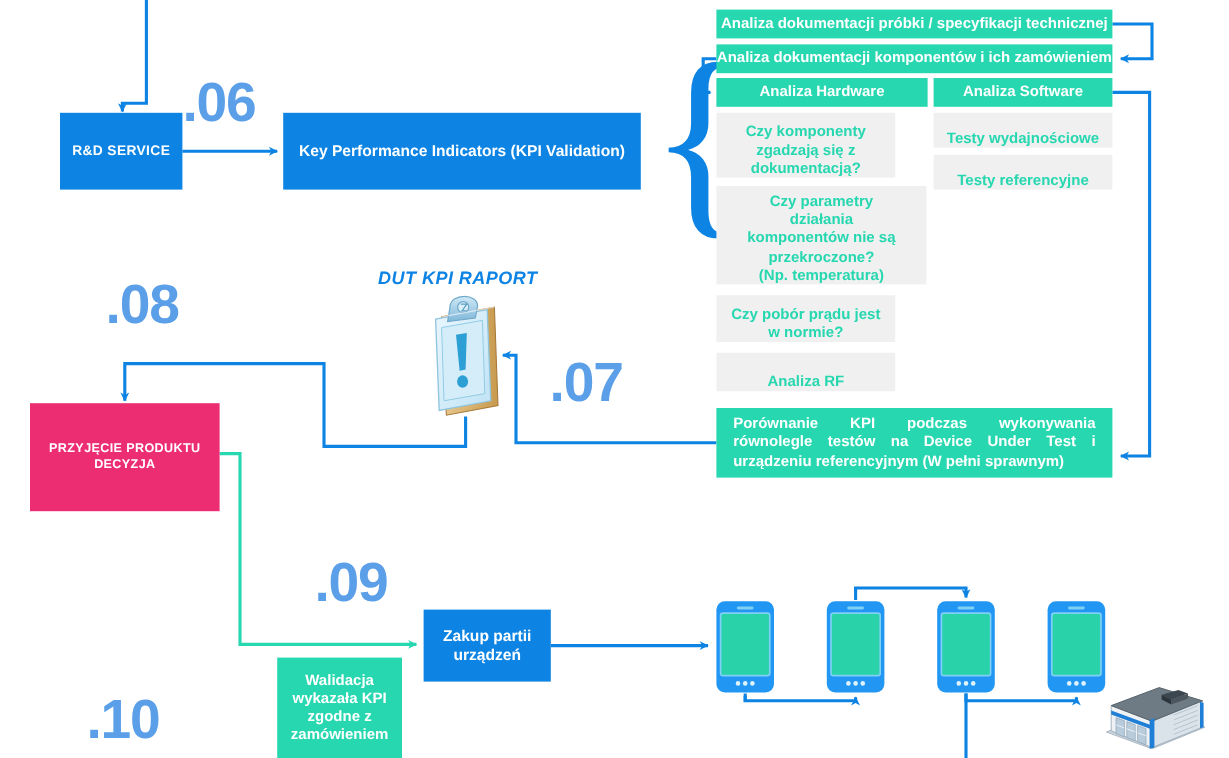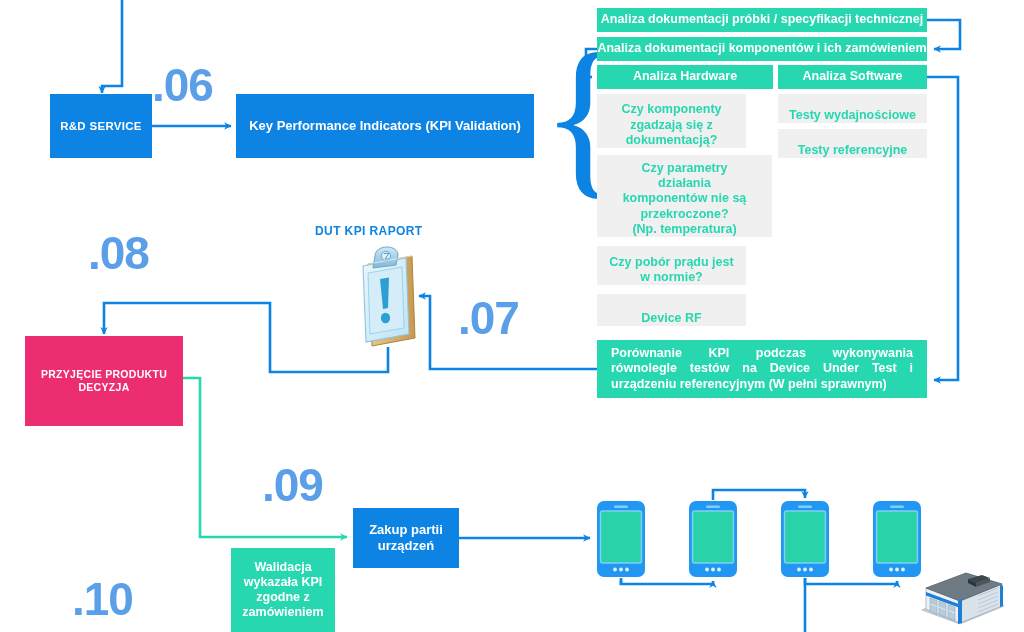--- a/index.html
+++ b/index.html
@@ -27,22 +27,22 @@
     font-size:46px;line-height:1;user-select:none;
   }
 
   .brace{
     position:absolute;color:#0d84e3;font-weight:400;
     font-family:"Liberation Serif","DejaVu Serif",serif;
     line-height:1;user-select:none;
   }
 
   .label-blue{
-    position:absolute;color:#0d84e3;font-weight:bold;font-size:12px;
-    letter-spacing:.4px;white-space:nowrap;
+    position:absolute;color:#0d84e3;font-weight:bold;font-size:15px;
+    letter-spacing:.4px;white-space:nowrap;font-style:italic;
   }
 
   svg.conn{position:absolute;left:0;top:0;width:1024px;height:632px;overflow:visible;pointer-events:none;}
 
   .icon-wrap{position:absolute;}
 </style>
 </head>
 <body>
 
 <div id="stage">
@@ -155,21 +155,21 @@
     </span>
   </div>
 
   <div class="box box-grey" style="left:597px;top:246px;width:149px;height:39px;font-size:12.5px;">
     <span>
       <span>Czy pobór prądu jest<br>w normie?</span>
     </span>
   </div>
 
   <div class="box box-grey" style="left:597px;top:294px;width:149px;height:32px;font-size:12.5px;">
-    <span>Device RF</span>
+    <span>Analiza RF</span>
   </div>
 
   <div class="box box-grey" style="left:778px;top:94px;width:149px;height:29px;font-size:12.5px;">
     <span>Testy wydajnościowe</span>
   </div>
 
   <div class="box box-grey" style="left:778px;top:129px;width:149px;height:29px;font-size:12.5px;">
     <span>Testy referencyjne</span>
   </div>
 

